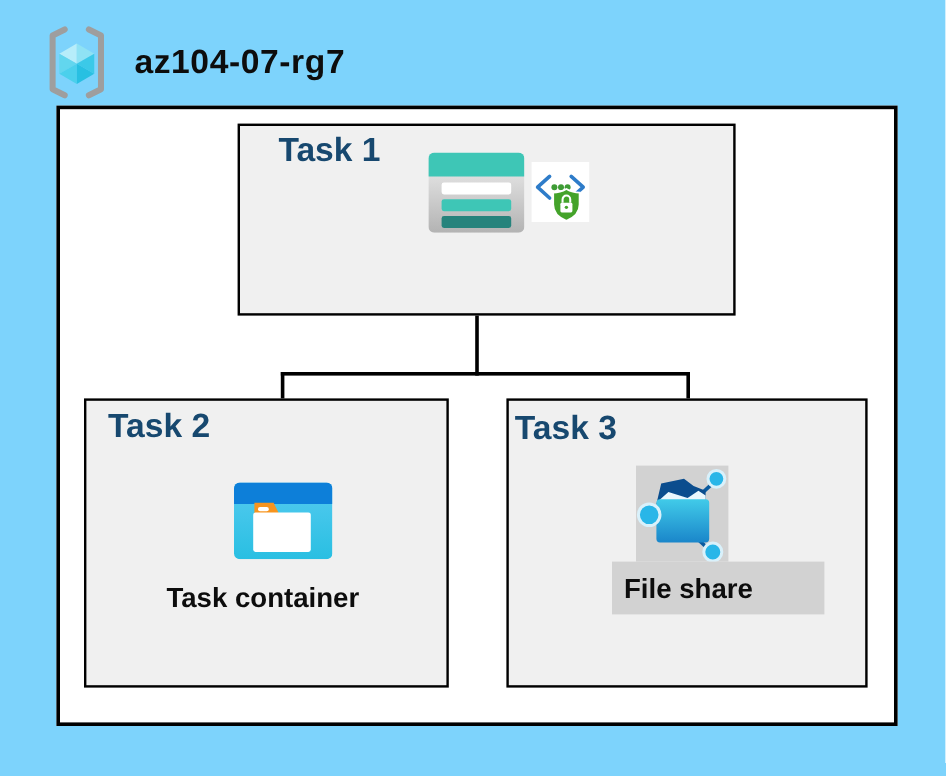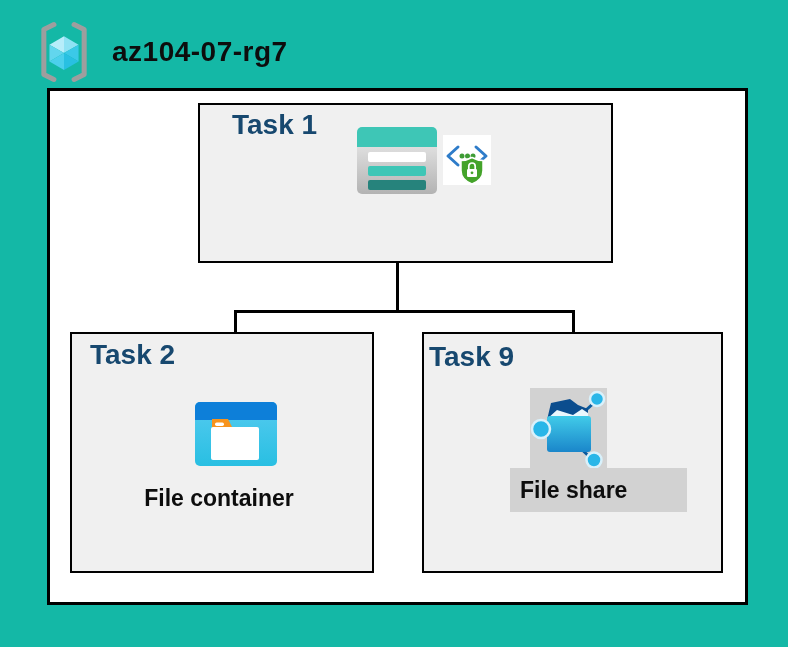--- a/index.html
+++ b/index.html
@@ -1,17 +1,17 @@
 <!DOCTYPE html>
 <html><head>
 <meta charset="utf-8">
 <style>
   html,body{margin:0;padding:0;background:#fff;}
   .canvas{
-    position:relative;width:788px;height:647px;background:#14b8a6;
+    position:relative;width:788px;height:647px;background:#7dd3fc;
     font-family:"Liberation Sans","DejaVu Sans",sans-serif;overflow:hidden;
   }
   .abs{position:absolute;}
   
   .rg-title{
     left:112px;top:36px;font-size:28px;font-weight:700;color:#0d0d0d;letter-spacing:0.5px;
   }
   
   .outer-box{
     left:47px;top:88px;width:695px;height:511px;border:3px solid #000;background:#fff;
@@ -118,24 +118,24 @@
         </linearGradient>
       </defs>
       <rect x="0" y="0" width="82" height="64" rx="5" fill="url(#cyanbody)"></rect>
       <path d="M5,0 h72 a5,5 0 0 1 5,5 v13 h-82 v-13 a5,5 0 0 1 5,-5 z" fill="#0d7fd9"></path>
       <path d="M17,17 h16 l5,10 h-21 z" fill="#f7941e"></path>
       <rect x="20" y="20.5" width="9" height="3.5" rx="1.7" fill="#ffffff"></rect>
       <rect x="16" y="25" width="48" height="33" rx="2" fill="#ffffff"></rect>
     </svg>
   </div>
 
-  <div class="abs node-label blob-label">File container</div>
+  <div class="abs node-label blob-label">Task container</div>
 
   <div class="abs task-box task3"></div>
-  <div class="abs task-label task3-label">Task 9</div>
+  <div class="abs task-label task3-label">Task 3</div>
 
   <div class="abs fs-gray"></div>
   <div class="abs fs-band"></div>
 
   <div class="abs fs-icon">
     <svg width="77" height="80" viewBox="0 0 77 80">
       <defs>
         <linearGradient id="foldergrad" x1="0" y1="0" x2="0" y2="1">
           <stop offset="0" stop-color="#41cbe9"></stop>
             <stop offset="1" stop-color="#1a86ca"></stop>

